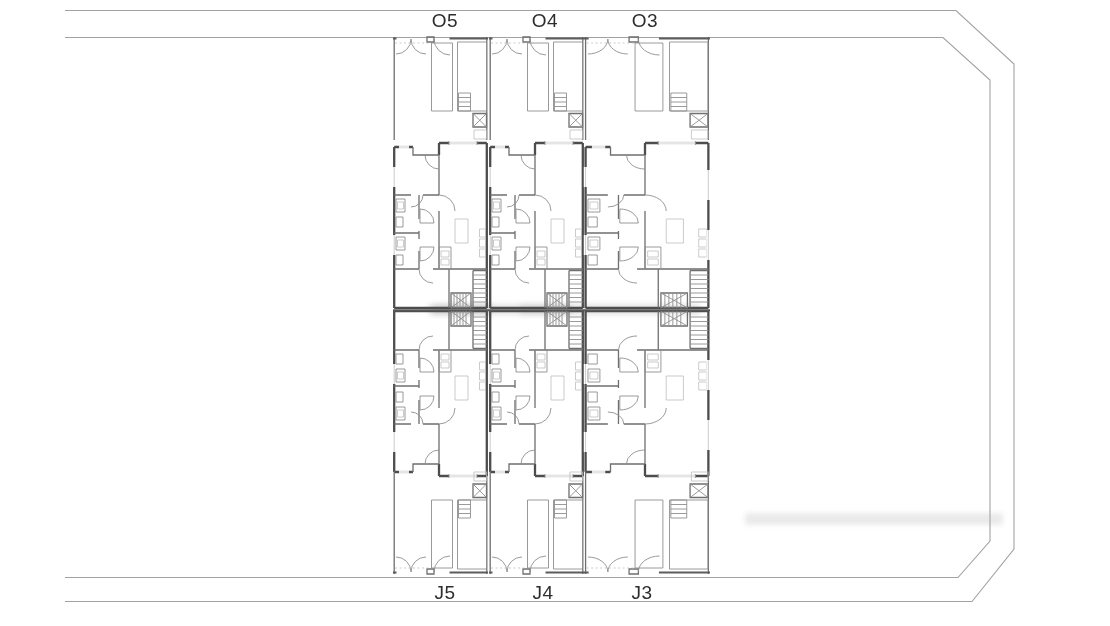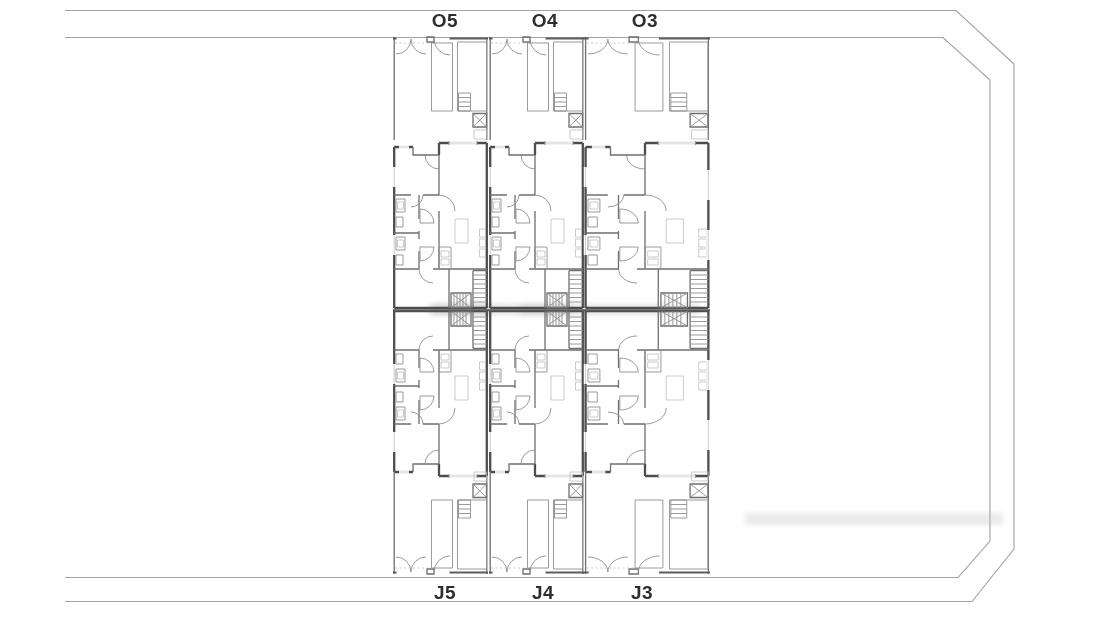--- a/index.html
+++ b/index.html
@@ -6,21 +6,21 @@
     --background:#ffffff;
     --boundary:#a2a2a2;
     --wall-dark:#4d4d4d;
     --wall-mid:#6f6f6f;
     --wall-light:#8f8f8f;
     --detail:#b6b6b6;
     --label:#2d2d2d;
     --watermark:#a8a8a8;
   }
   html,body{margin:0;padding:0;background:var(--background);}
-  .stage{position:relative;width:1110px;height:616px;background:var(--background);overflow:hidden;font-weight:bold;}
+  .stage{position:relative;width:1110px;height:616px;background:var(--background);overflow:hidden;}
   svg path, svg rect, svg line{vector-effect:non-scaling-stroke;}
   .sb{stroke:var(--boundary);stroke-width:1.1;fill:none;}
   .sw{stroke:var(--wall-dark);stroke-width:2.3;fill:none;}
   .sw2{stroke:#5d5d5d;stroke-width:2;fill:none;}
   .sm{stroke:var(--wall-mid);stroke-width:1.3;fill:none;}
   .st{stroke:var(--wall-light);stroke-width:0.9;fill:none;}
   .sf{stroke:var(--detail);stroke-width:0.7;fill:none;}
   .gap{stroke:#ffffff;stroke-width:3.6;fill:none;}
   .party{stroke:#585858;stroke-width:2;fill:none;}
   text.lbl{font-family:"Liberation Sans",sans-serif;font-size:19px;letter-spacing:0.5px;

